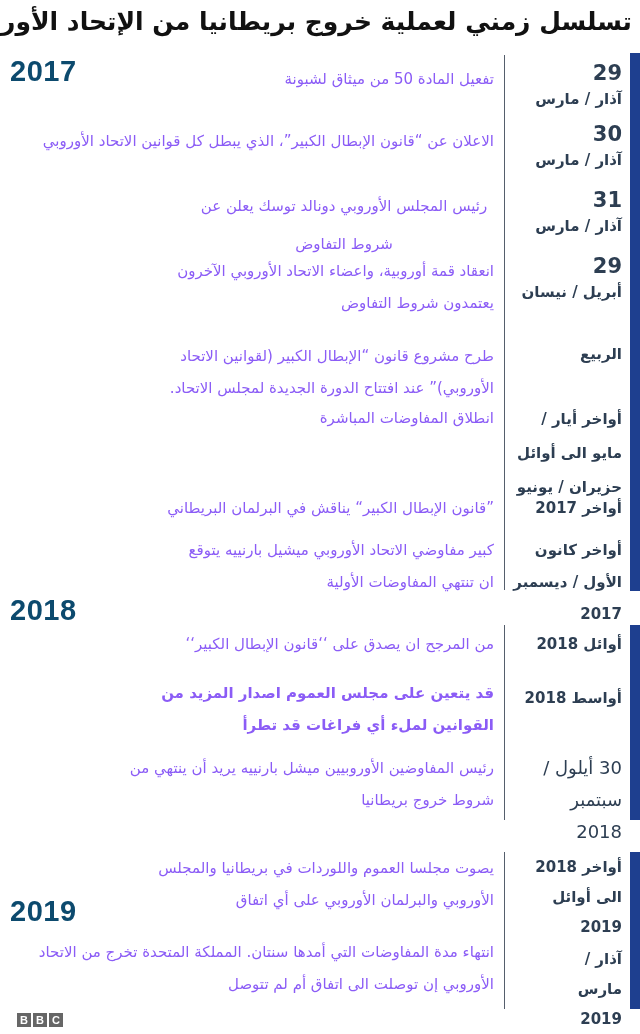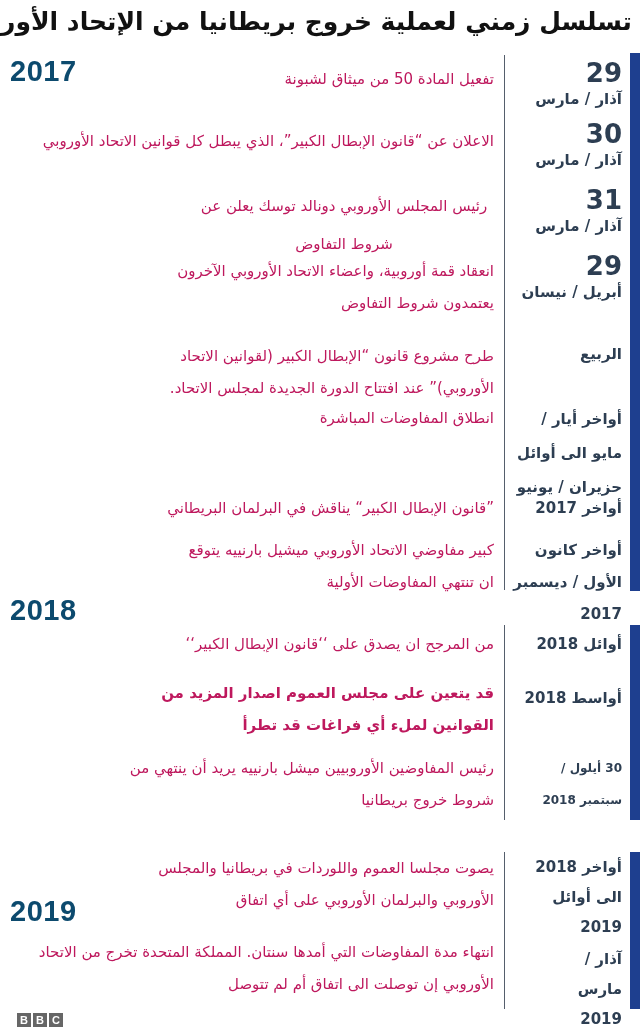--- a/index.html
+++ b/index.html
@@ -17,26 +17,26 @@
   .vline { position:absolute; left:504px; width:1px; background:#555e6c; }
   .year {
     position:absolute; left:10px; font-size:29px; font-weight:bold;
     color:#0c4a6e; font-family:"Liberation Sans", sans-serif; letter-spacing:0.5px;
   }
   .date {
     position:absolute; right:18px; width:118px;
     direction:rtl; text-align:right; color:#2d3e52; font-weight:bold;
     font-size:15px; line-height:32px;
   }
-  .date .num { font-size:26px; display:block; line-height:26px; }
+  .date .num { font-size:21px; display:block; line-height:26px; }
   .date .mon { display:block; line-height:26px; }
-  .date.light { font-weight:bold; font-size:12px; }
+  .date.light { font-weight:normal; font-size:18px; }
   .desc {
     position:absolute; right:146px; width:480px;
-    direction:rtl; text-align:right; color:#be185d;
+    direction:rtl; text-align:right; color:#8b5cf6;
     font-size:15px; line-height:32px;
   }
   .bbc { position:absolute; left:17px; top:1013px; display:flex; gap:2px; }
   .bbc span {
     width:14px; height:14px; background:#666; color:#fff;
     font-family:"Liberation Sans", sans-serif; font-weight:bold; font-size:11px;
     display:flex; align-items:center; justify-content:center;
   }
 </style>
 </head>

